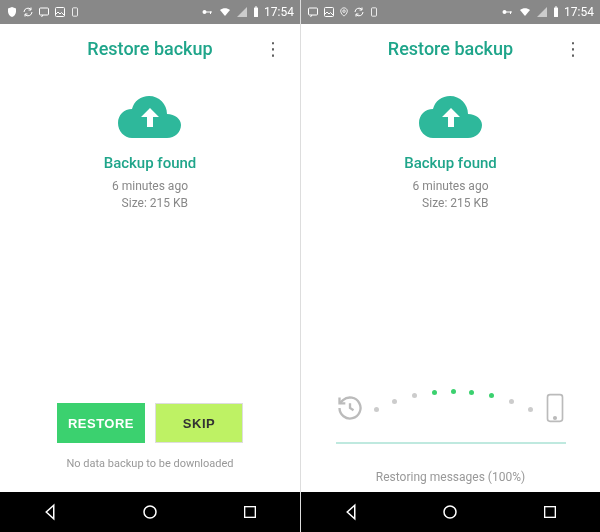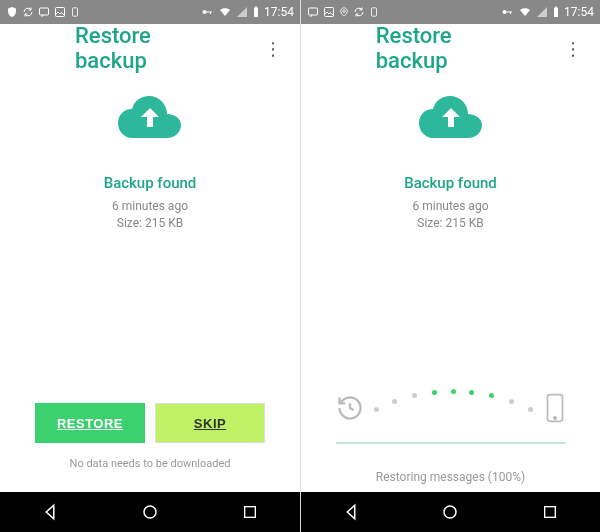--- a/index.html
+++ b/index.html
@@ -6,34 +6,34 @@
   body { font-family: Roboto, Arial, sans-serif; background: #fff; width: 600px; height: 532px; overflow: hidden; }
   .container { display: flex; width: 600px; height: 532px; }
   .screen { width: 300px; height: 532px; display: flex; flex-direction: column; background: #fff; position: relative; }
   .screen + .screen { border-left: 1px solid #ddd; }
 
   .status-bar { height: 24px; background: #888; display: flex; align-items: center; justify-content: space-between; padding: 0 6px; color: #fff; font-size: 12px; }
   .status-left, .status-right { display: flex; align-items: center; gap: 4px; }
   .status-left span, .status-right span { display: inline-flex; }
 
   .app-bar { height: 48px; display: flex; align-items: center; justify-content: flex-end; padding: 0 12px; position: relative; }
-  .app-title { color: #1fa58a; font-size: 22px; font-weight: 500; position: absolute; left: 50%; transform: translateX(-50%); }
+  .app-title { color: #1fa58a; font-size: 18px; font-weight: 500; position: absolute; left: 50%; transform: translateX(-50%); }
   .menu-dots { font-size: 18px; color: #555; padding: 4px 6px; cursor: pointer; }
 
   .content { flex: 1; display: flex; flex-direction: column; align-items: center; padding: 16px 20px 8px; }
   .cloud-icon { margin-top: 8px; margin-bottom: 10px; }
-  .backup-found { color: #1fa58a; font-size: 15px; font-weight: 500; margin-bottom: 6px; margin-top: 20px; }
-  .meta { color: #888; font-size: 12px; text-align: center; line-height: 1.4; }
+  .backup-found { color: #1fa58a; font-size: 15px; font-weight: 500; margin-bottom: 6px; }
+  .meta { color: #888; font-size: 12px; text-align: right; line-height: 1.4; }
 
   .desc { margin-top: 24px; color: #222; font-size: 13px; line-height: 1.6; text-align: left; width: 100%; font-weight: 500; }
 
   .spacer { flex: 1; }
 
   .btn-row { display: flex; gap: 10px; width: 100%; justify-content: center; margin-bottom: 14px; }
-  .btn { width: 110px; height: 40px; display: flex; align-items: center; justify-content: center; font-size: 13px; font-weight: 700; letter-spacing: 0.5px; border: none; cursor: pointer; text-decoration: underline; }
+  .btn { width: 88px; height: 40px; display: flex; align-items: center; justify-content: center; font-size: 13px; font-weight: 700; letter-spacing: 0.5px; border: none; cursor: pointer; }
   .btn-primary { background: #3bd16f; color: #fff; }
   .btn-secondary { background: #bef264; color: #333; border: 1px solid #ddd; }
   .footer-note { color: #999; font-size: 11px; text-align: center; margin-bottom: 14px; }
 
   .progress-wrap { width: 100%; display: flex; flex-direction: column; align-items: center; }
   .progress-arc { display: flex; align-items: center; justify-content: space-between; width: 230px; height: 48px; position: relative; }
   .dots-arc { position: absolute; left: 38px; right: 38px; top: 3px; height: 30px; }
   .dot { position: absolute; width: 5px; height: 5px; border-radius: 50%; }
   .progress-line { width: 230px; height: 2px; background: #bfe9df; margin-top: 8px; margin-bottom: 26px; }
   .progress-label { color: #999; font-size: 12px; }
@@ -121,21 +121,21 @@
       <div class="backup-found">Backup found</div>
       <div class="meta">
         <div>6 minutes ago</div>
         <div>Size: 215 KB</div>
       </div>
       <div class="spacer"></div>
       <div class="btn-row">
         <button class="btn btn-primary">RESTORE</button>
         <button class="btn btn-secondary">SKIP</button>
       </div>
-      <div class="footer-note">No data needs to be downloaded</div>
+      <div class="footer-note">No data backup to be downloaded</div>
     </div>
 
     <div class="nav-bar">
       <div class="nav-btn">
           <svg width="18" height="18" viewBox="0 0 24 24" fill="none" stroke="#fff" stroke-width="2">
             <path d="M17 3L7 12l10 9z" fill="none"></path>
           </svg>
         </div>
       <div class="nav-btn">
           <svg width="18" height="18" viewBox="0 0 24 24" fill="none" stroke="#fff" stroke-width="2">

